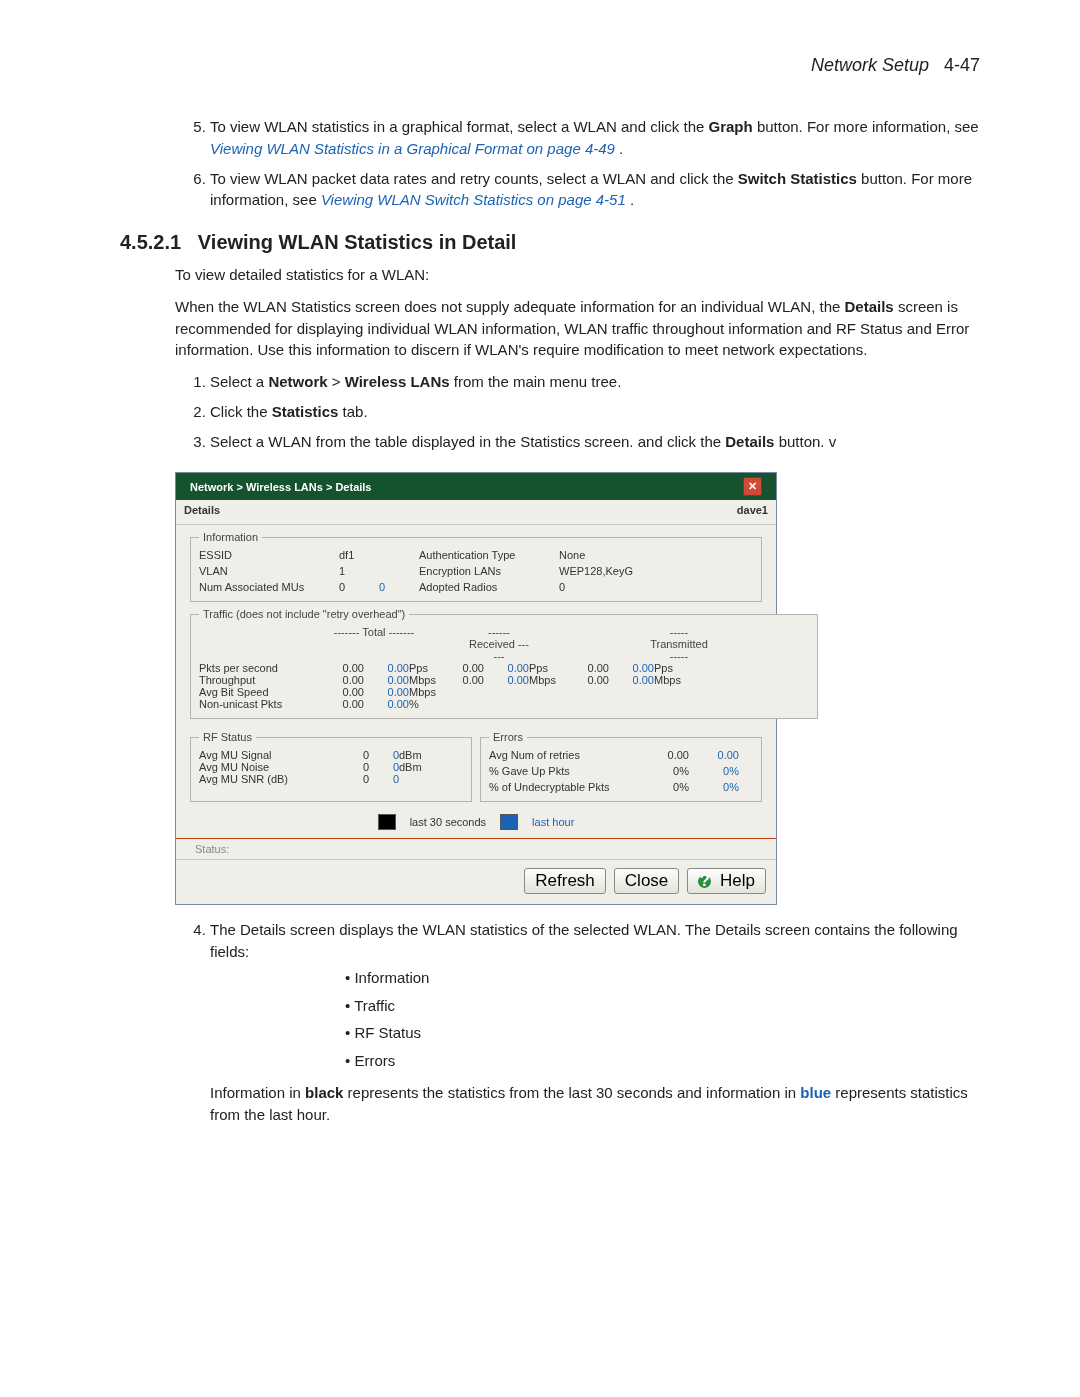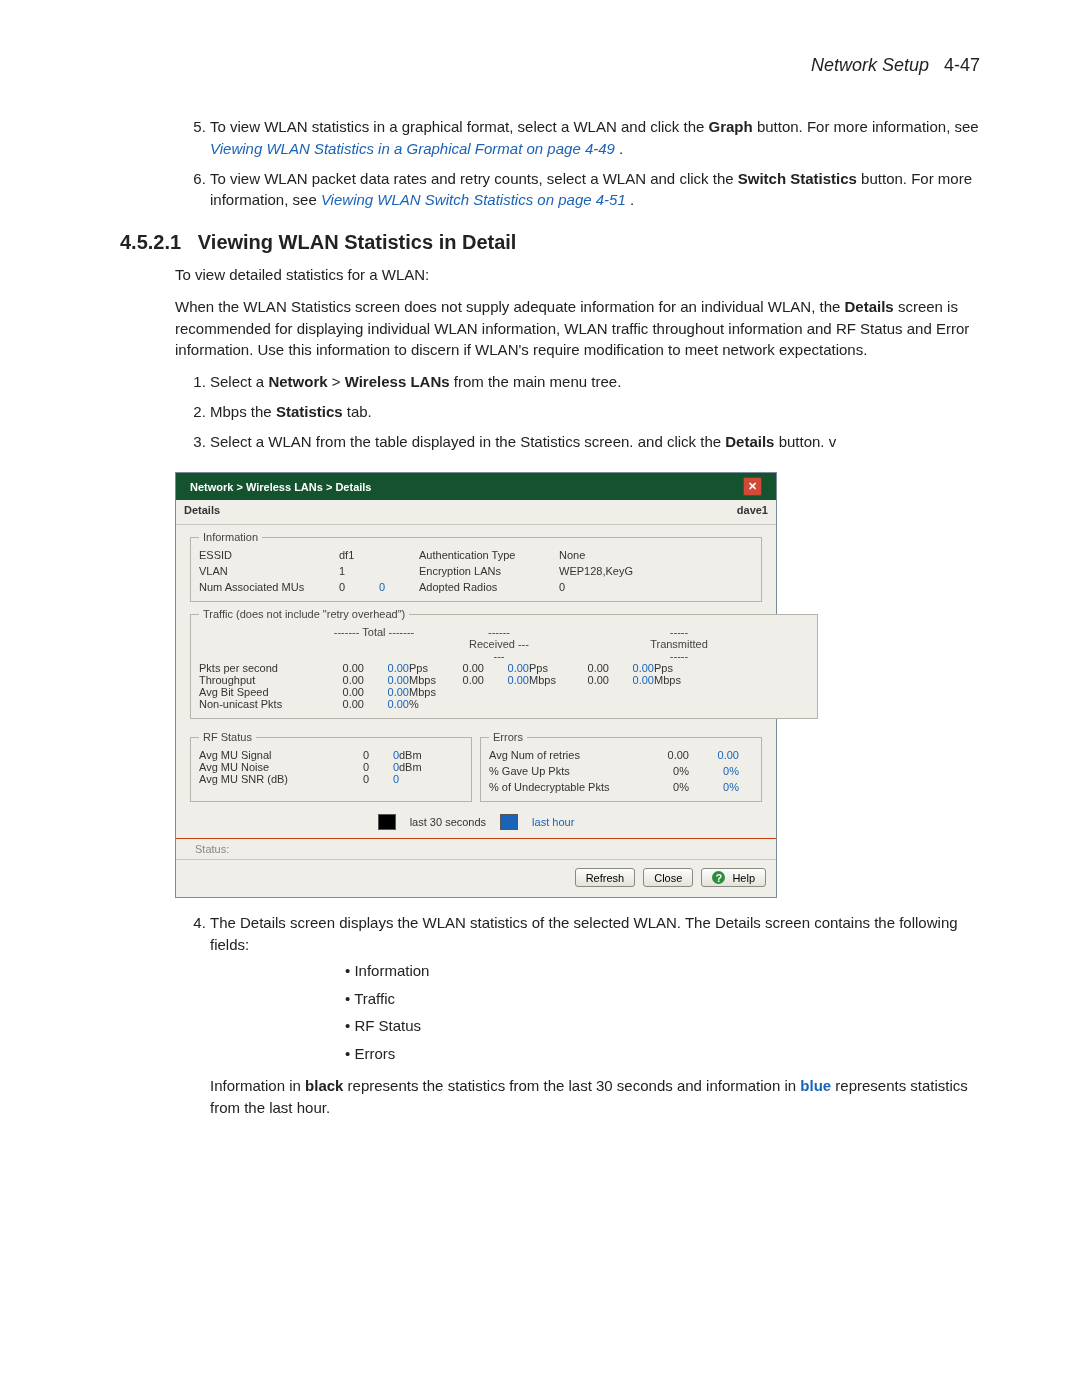--- a/index.html
+++ b/index.html
@@ -128,21 +128,21 @@
     border-top:1px solid #c2410c;
     border-bottom:1px solid #c9c8c0;
   }
   .dlg-buttons {
     display:flex;
     gap:8px;
     justify-content:flex-end;
     padding: 8px 10px 10px 10px;
   }
   .dlg-buttons button {
-    font-size: 11px;
+    font-size: 17px;
     padding: 2px 10px;
     border: 1px solid #8a8a82;
     border-radius: 3px;
     background: linear-gradient(#fdfdfc,#e3e2da);
     cursor: pointer;
   }
   .help-q {
     display:inline-flex;
     width:13px;height:13px;
     align-items:center;justify-content:center;
@@ -196,21 +196,21 @@
 
   <ol class="ol-outer">
     <li>
       <span>Select a </span>
       <span class="bold">Network</span>
       <span> &gt; </span>
       <span class="bold">Wireless LANs</span>
       <span> from the main menu tree.</span>
     </li>
     <li>
-      <span>Mbps the </span>
+      <span>Click the </span>
       <span class="bold">Statistics</span>
       <span> tab.</span>
     </li>
     <li>
       <span>Select a WLAN from the table displayed in the Statistics screen. and click the </span>
       <span class="bold">Details</span>
       <span> button. v</span>
     </li>
   </ol>
 

